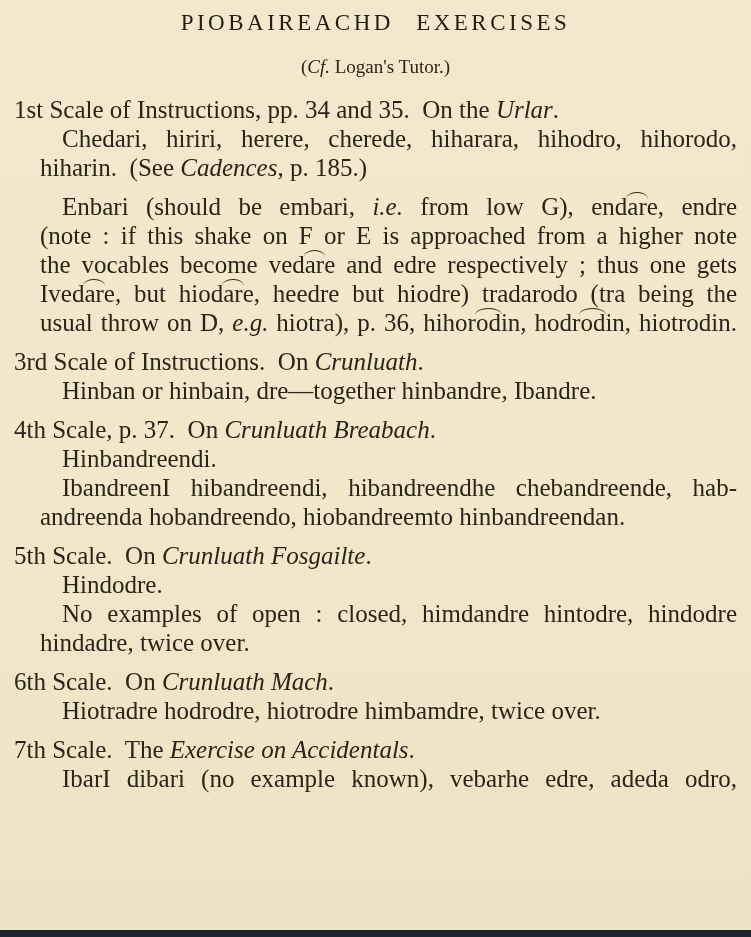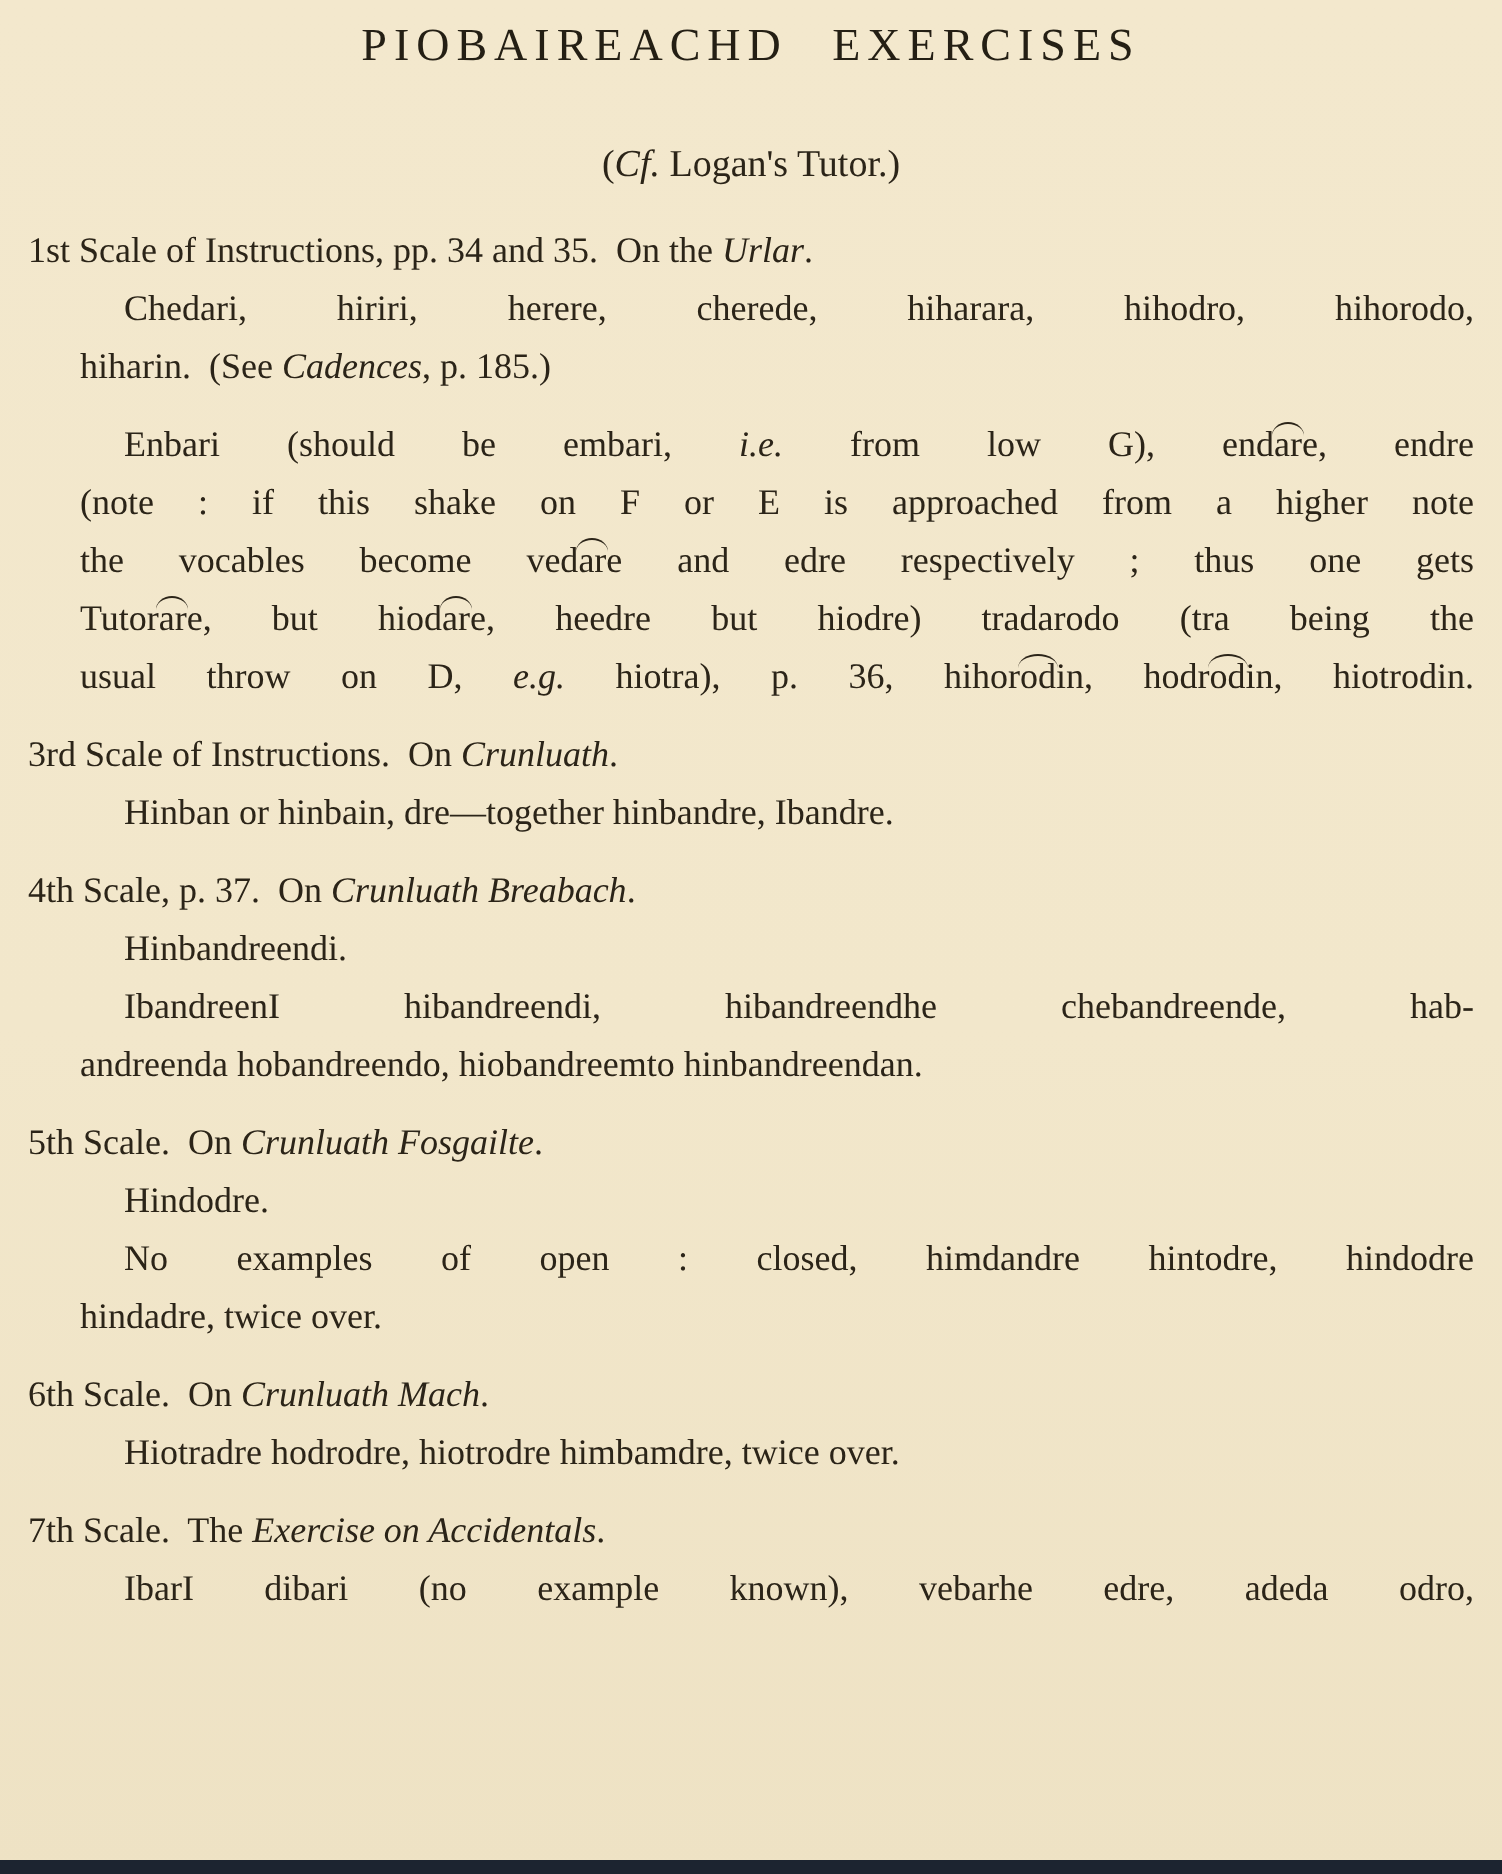--- a/index.html
+++ b/index.html
@@ -18,25 +18,25 @@
     font-size: 23px;
     line-height: 30px;
     letter-spacing: 3.5px;
     word-spacing: 13px;
     color: #241f14;
   }
   .subtitle {
     text-align: center;
     font-size: 19px;
     line-height: 26px;
-    margin-top: 32px;
+    margin-top: 16px;
   }
   .sections {
     margin-top: 15px;
-    font-size: 18px;
+    font-size: 25px;
     line-height: 29px;
   }
   .sec { margin-top: 10px; }
   .sec-header { white-space: pre-wrap; }
   .line { padding-left: 26px; white-space: pre-wrap; }
   .line.first { padding-left: 48px; }
   .line.j {
     white-space: normal;
     text-align: justify;
     text-align-last: justify;
@@ -69,21 +69,21 @@
   <div class="sections">
       <div class="sec">
         <div class="sec-header"><span>1st Scale of Instructions, pp. 34 and 35.  On the </span><span class="it">Urlar</span><span>.</span></div>
         <div class="line first j"><span>Chedari, hiriri, herere, cherede, hiharara, hihodro, hihorodo,</span></div>
         <div class="line"><span>hiharin.  (See </span><span class="it">Cadences</span><span>, p. 185.)</span></div>
       </div>
       <div class="sec">
         <div class="line first j"><span>Enbari (should be embari, </span><span class="it">i.e.</span><span> from low G), end</span><span class="arc">ar</span><span>e, endre</span></div>
         <div class="line j"><span>(note : if this shake on F or E is approached from a higher note</span></div>
         <div class="line j"><span>the vocables become ved</span><span class="arc">ar</span><span>e and edre respectively ; thus one gets</span></div>
-        <div class="line j"><span>Tutor</span><span class="arc">ar</span><span>e, but hiod</span><span class="arc">ar</span><span>e, heedre but hiodre) tradarodo (tra being the</span></div>
+        <div class="line j"><span>Ived</span><span class="arc">ar</span><span>e, but hiod</span><span class="arc">ar</span><span>e, heedre but hiodre) tradarodo (tra being the</span></div>
         <div class="line j"><span>usual throw on D, </span><span class="it">e.g.</span><span> hiotra), p. 36, hihor</span><span class="arc">od</span><span>in, hodr</span><span class="arc">od</span><span>in, hiotrodin.</span></div>
       </div>
       <div class="sec">
         <div class="sec-header"><span>3rd Scale of Instructions.  On </span><span class="it">Crunluath</span><span>.</span></div>
         <div class="line first"><span>Hinban or hinbain, dre—together hinbandre, Ibandre.</span></div>
       </div>
       <div class="sec">
         <div class="sec-header"><span>4th Scale, p. 37.  On </span><span class="it">Crunluath Breabach</span><span>.</span></div>
         <div class="line first"><span>Hinbandreendi.</span></div>
         <div class="line first j"><span>IbandreenI hibandreendi, hibandreendhe chebandreende, hab-</span></div>

